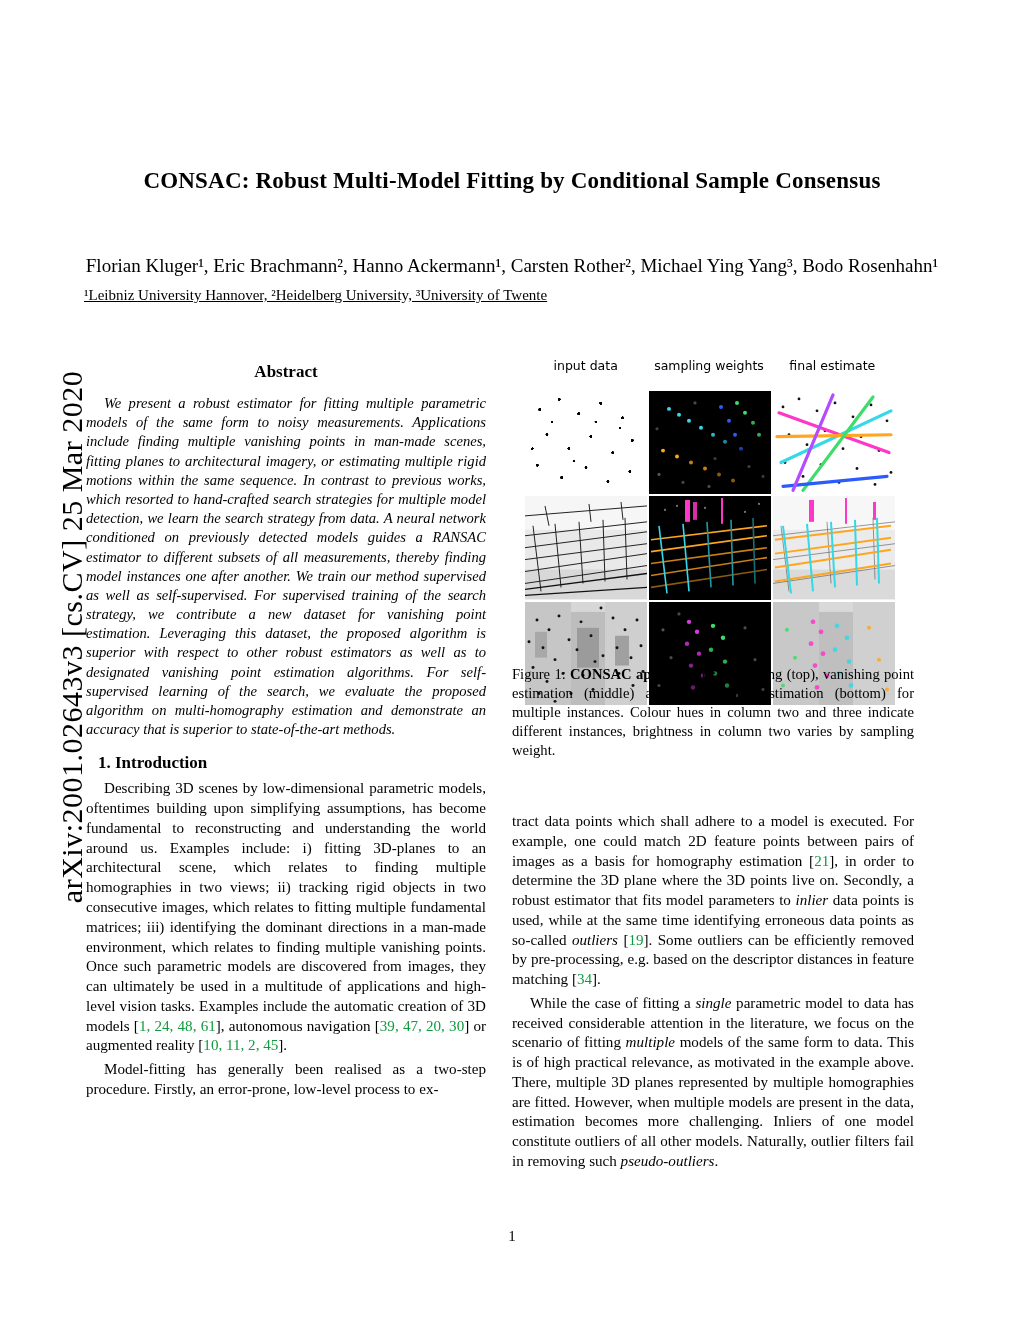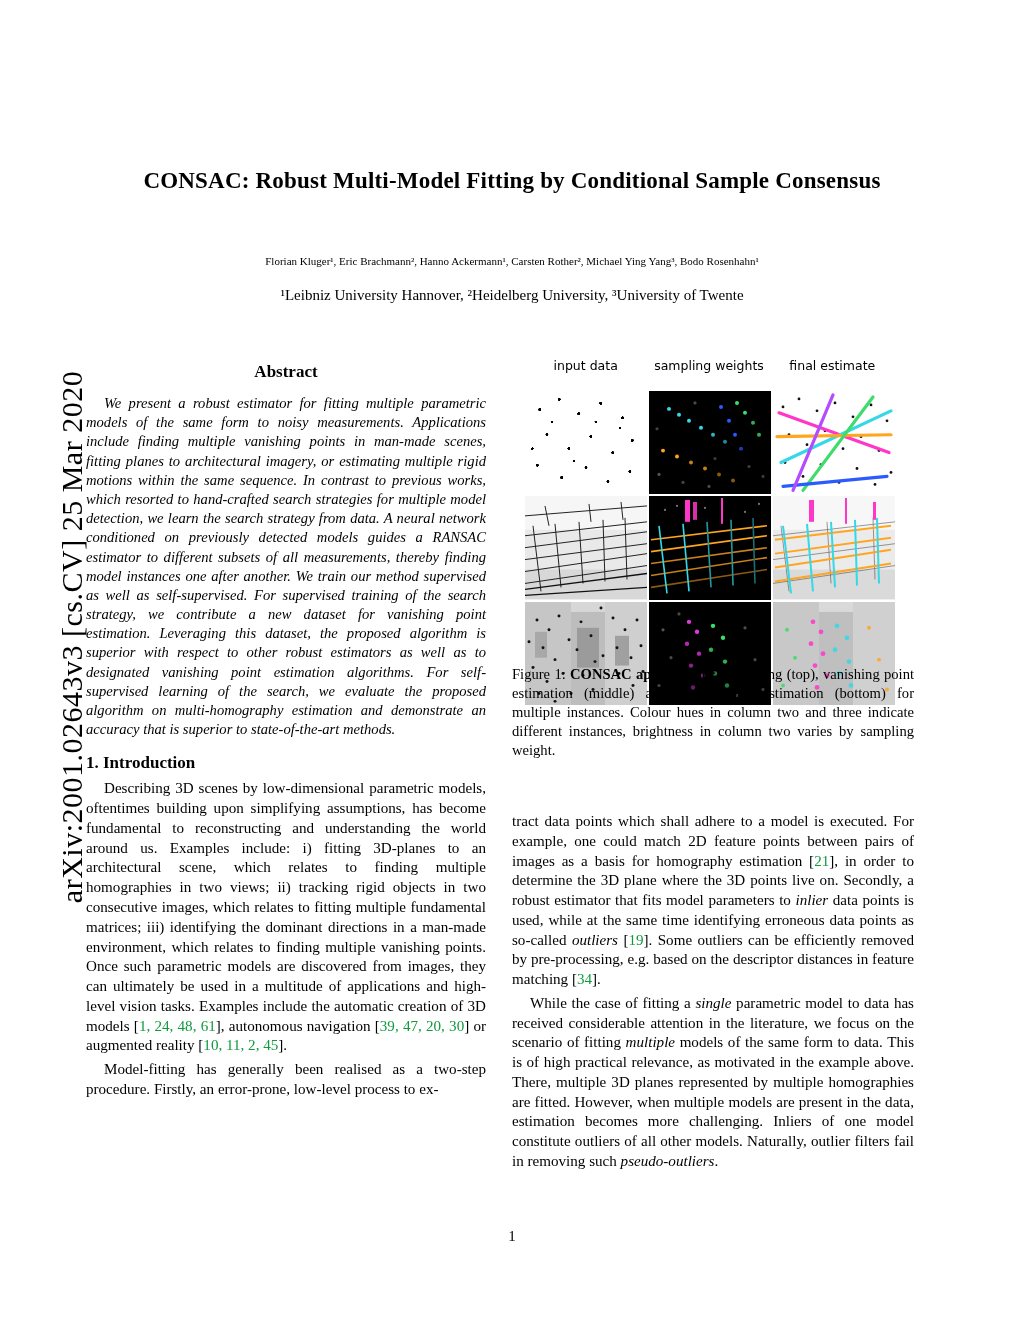--- a/index.html
+++ b/index.html
@@ -46,50 +46,50 @@
     font-size: 23px;
     font-weight: bold;
     letter-spacing: 0.2px;
   }
   .authors {
     position: absolute;
     left: 84px;
     top: 255px;
     width: 856px;
     text-align: center;
-    font-size: 11px;
+    font-size: 19px;
   }
   .affils {
     position: absolute;
     left: 84px;
     top: 287px;
     width: 856px;
-    text-align: center;
     font-size: 15px;
+    text-decoration: underline;
   }
 
   
   .col-left {
     position: absolute;
     left: 86px;
     top: 362px;
     width: 400px;
   }
 
   .section-head {
     font-size: 17px;
     font-weight: bold;
     text-align: center;
     margin: 0 0 12px 0;
   }
   .section-head-left {
     font-size: 17px;
     font-weight: bold;
     text-align: left;
-    margin: 14px 0 6px 0;
+    margin: 14px 0 6px 12px;
   }
   p.body {
     margin: 0;
     font-size: 15.1px;
     line-height: 1.31;
     text-align: justify;
     text-indent: 18px;
     hyphens: auto;
   }
   p.abstract {

